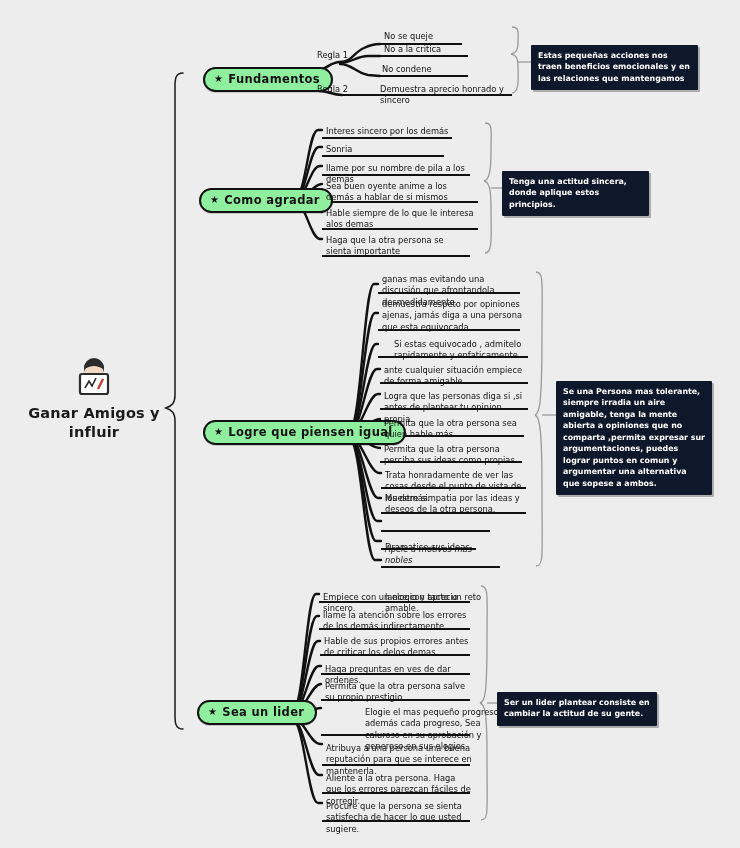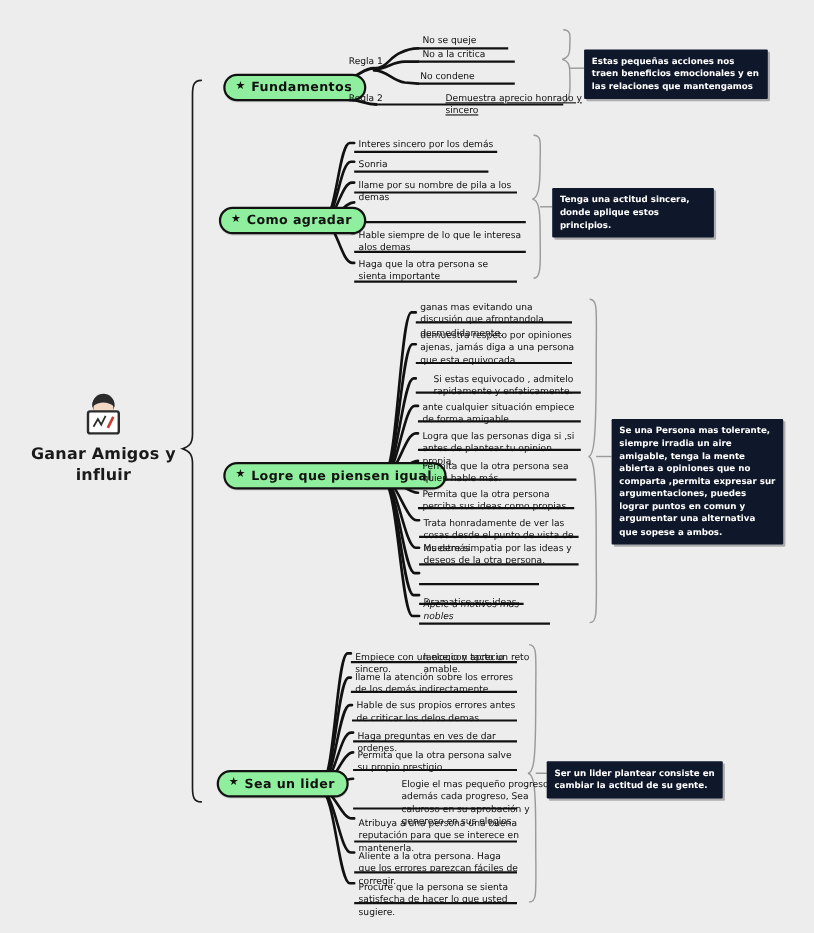--- a/index.html
+++ b/index.html
@@ -195,25 +195,26 @@
     <span class="star">★</span>
     <span>Sea un lider</span>
   </div>
 
   <div class="rule-label" style="left:317px;top:50px;">Regla 1</div>
   <div class="rule-label" style="left:317px;top:84px;">Regla 2</div>
 
   <div class="leaf noline" style="left:381px;top:30px;width:84px;">No se queje</div>
   <div class="leaf noline" style="left:381px;top:43px;width:90px;">No a la critica</div>
   <div class="leaf noline" style="left:361px;top:63px;width:90px;margin-left:18px;">No condene</div>
-  <div class="leaf noline" style="left:402px;top:83px;width:134px;text-decoration:underline;">Demuestra aprecio honrado y sincero</div>
+  <div class="leaf noline" style="left:377px;top:83px;width:134px;">Demuestra aprecio honrado y sincero</div>
 
   <div class="leaf noline" style="left:323px;top:125px;width:132px;">Interes sincero por los demás</div>
   <div class="leaf noline" style="left:323px;top:143px;width:122px;">Sonria</div>
   <div class="leaf noline" style="left:323px;top:162px;width:150px;">llame por su nombre de pila a los demas</div>
+  <div class="leaf noline" style="left:323px;top:180px;width:150px;">Sea buen oyente anime a los demás a hablar de si mismos</div>
   <div class="leaf noline" style="left:323px;top:207px;width:155px;">Hable siempre de lo que le interesa alos demas</div>
   <div class="leaf noline" style="left:323px;top:234px;width:148px;">Haga que la otra persona se sienta importante</div>
 
   <div class="leaf noline" style="left:379px;top:273px;width:145px;">ganas mas evitando una discusión que afrontandola desmedidamente.</div>
   <div class="leaf noline" style="left:379px;top:298px;width:145px;">demuestra respeto por opiniones ajenas, jamás diga a una persona que esta equivocada.</div>
   <div class="leaf noline" style="left:379px;top:338px;width:152px;margin-left:12px;">Si estas equivocado , admitelo rapidamente y enfaticamente.</div>
   <div class="leaf noline" style="left:381px;top:364px;width:150px;">ante cualquier situación empiece de forma amigable.</div>
   <div class="leaf noline" style="left:381px;top:390px;width:150px;">Logra que las personas diga si ,si antes de plantear tu opinion propia.</div>
   <div class="leaf noline" style="left:381px;top:417px;width:146px;">Permita que la otra persona sea quien hable más.</div>
   <div class="leaf noline" style="left:381px;top:443px;width:144px;">Permita que la otra persona perciba sus ideas como propias.</div>

